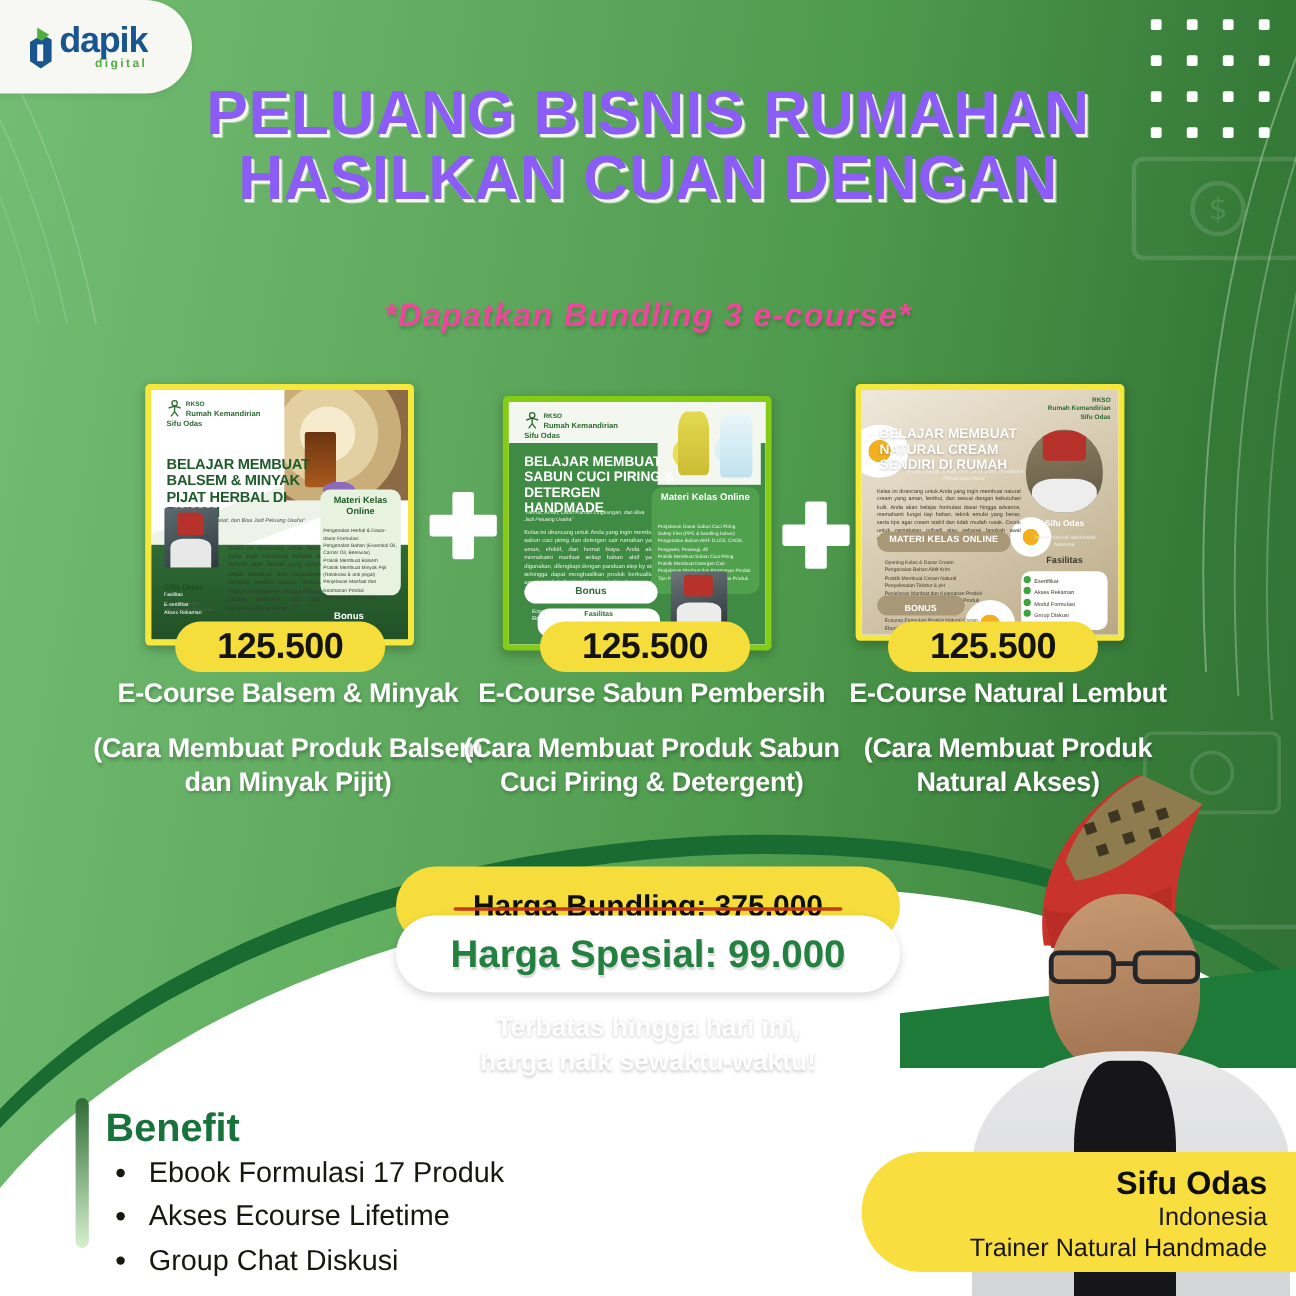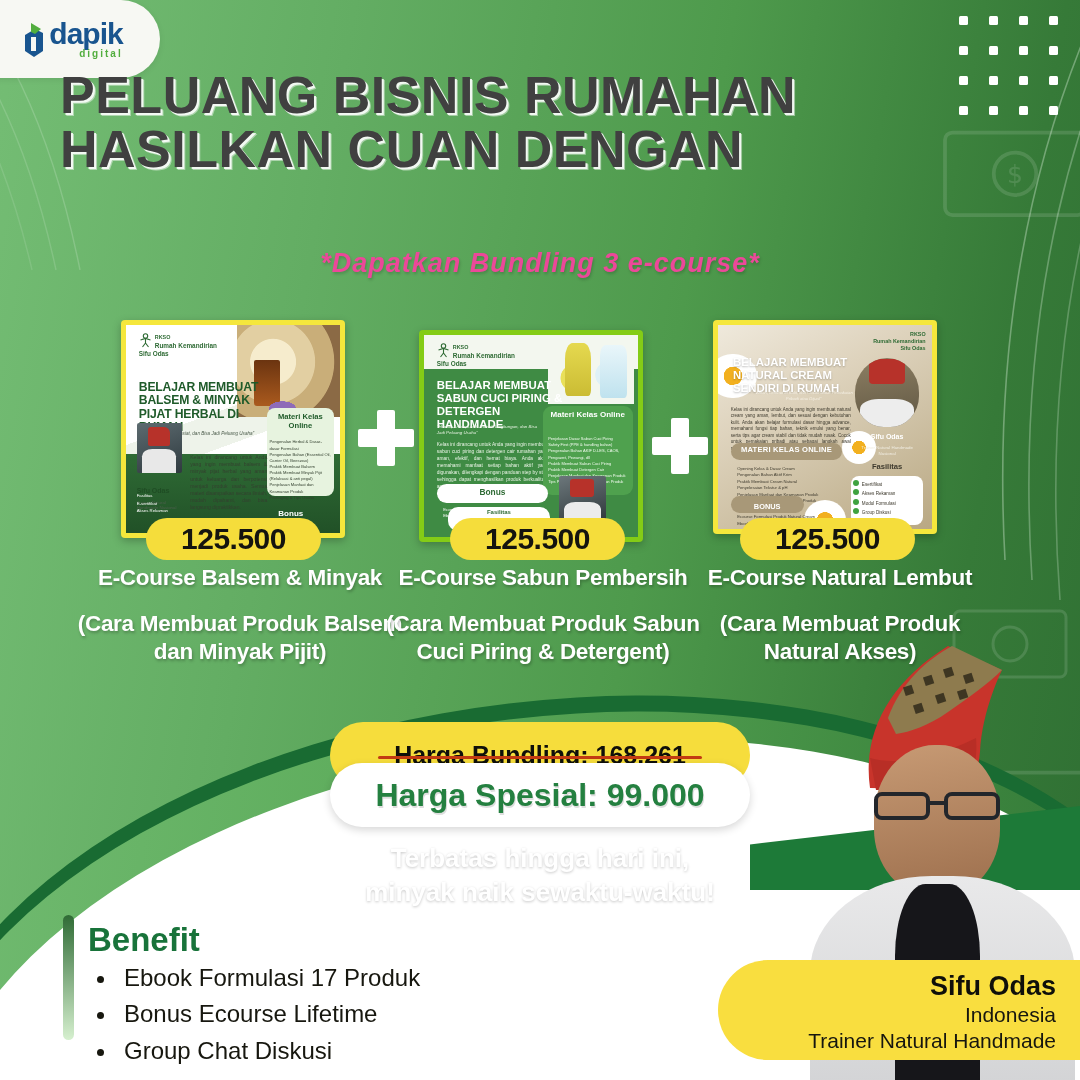--- a/index.html
+++ b/index.html
@@ -67,22 +67,23 @@
     box-shadow:0 2px 6px rgba(0,0,0,.08);
   }
   .logo-wrap { display:flex; align-items:flex-end; gap:2px; margin-left:14px;}
   .logo-mark { position:relative; width:26px; height:38px; }
   .logo-text { font-size:30px; font-weight:bold; color:#19558f; letter-spacing:-1px; line-height:.9; }
   .logo-sub { font-size:10px; font-weight:bold; color:#52ae3e; letter-spacing:2px; text-align:right; margin-top:1px;}
 
   
   .headline {
     position:absolute; left:60px; top:68px; width:960px;
+    text-align:center;
     font-size:52px; line-height:1.04; font-weight:bold;
-    color:#404040; letter-spacing:.5px;
+    color:#8b5cf6; letter-spacing:.5px;
     text-shadow:2px 2px 0 rgba(255,255,255,.85), 3px 3px 0 rgba(255,255,255,.45);
   }
   .subhead {
     position:absolute; left:60px; top:248px; width:960px;
     text-align:center; color:#ec4899;
     font-size:27px; font-style:italic; font-weight:bold; letter-spacing:1px;
     text-shadow:1px 2px 3px rgba(0,0,0,.18);
   }
 
   
@@ -270,21 +271,21 @@
   .special-pill {
     position:absolute; left:330px; top:763px; width:420px; height:64px;
     background:#ffffff; border-radius:32px;
     display:flex; align-items:center; justify-content:center;
     box-shadow:0 3px 8px rgba(0,0,0,.16);
   }
   .special-text { font-size:32px; font-weight:bold; color:#248040;
     text-shadow:1px 2px 0 rgba(0,0,0,.13); }
   .limit {
     position:absolute; left:330px; top:842px; width:420px; text-align:center;
-    color:#ffffff; font-size:26px; font-weight:bold; line-height:1.3;
+    color:#ffffff; font-size:22px; font-weight:bold; line-height:1.3;
     text-shadow:0 1px 3px rgba(0,0,0,.22);
   }
 
   
   .benefit-bar {
     position:absolute; left:63px; top:915px; width:11px; height:125px;
     border-radius:6px;
     background:linear-gradient(#2f6b35,#d6f0cf);
   }
   .benefit-title {
@@ -542,28 +543,28 @@
   <div class="price-pill" id="pp3">125.500</div>
 
   <div class="course-title" id="ct1">E-Course Balsem &amp; Minyak</div>
   <div class="course-sub" id="cs1">(Cara Membuat Produk Balsem dan Minyak Pijit)</div>
   <div class="course-title" id="ct2">E-Course Sabun Pembersih</div>
   <div class="course-sub" id="cs2">(Cara Membuat Produk Sabun Cuci Piring &amp; Detergent)</div>
   <div class="course-title" id="ct3">E-Course Natural Lembut</div>
   <div class="course-sub" id="cs3">(Cara Membuat Produk Natural Akses)</div>
 
   <div class="bundle-pill">
-    <span class="bundle-text">Harga Bundling: 168.261</span>
+    <span class="bundle-text">Harga Bundling: 375.000</span>
   </div>
   <div class="special-pill">
     <span class="special-text">Harga Spesial: 99.000</span>
   </div>
   <div class="limit">
     <div>Terbatas hingga hari ini,</div>
-    <div>minyak naik sewaktu-waktu!</div>
+    <div>harga naik sewaktu-waktu!</div>
   </div>
 
   <div class="sifu-photo">
     <svg class="sifu-hat" viewBox="0 0 170 150">
       <path d="M18 148 C10 92 38 42 96 6 L150 30 C150 30 130 70 128 112 C126 134 120 146 112 150 Z" fill="#c8342b"></path>
       <path d="M36 78 C48 44 74 20 100 6 L150 30 C136 44 116 58 96 72 C76 86 58 92 44 94 Z" fill="#8e7b4e"></path>
       <g opacity=".8" fill="#2b2618">
         <rect x="52" y="46" width="9" height="9" transform="rotate(-18 56 50)"></rect>
         <rect x="72" y="36" width="9" height="9" transform="rotate(-18 76 40)"></rect>
         <rect x="92" y="28" width="9" height="9" transform="rotate(-18 96 32)"></rect>
@@ -581,21 +582,21 @@
       <path d="M56 13 H74" stroke="#23262b" stroke-width="4"></path>
     </svg>
     <div class="sifu-body"></div>
     <div class="sifu-shirt"></div>
   </div>
 
   <div class="benefit-bar"></div>
   <div class="benefit-title">Benefit</div>
   <ul class="benefit-list">
     <li>Ebook  Formulasi 17 Produk</li>
-    <li>Bonus Ecourse Lifetime</li>
+    <li>Akses Ecourse Lifetime</li>
     <li>Group Chat Diskusi</li>
   </ul>
 
   <div class="name-badge">
     <div class="badge-name">Sifu Odas</div>
     <div class="badge-role">Indonesia</div>
     <div class="badge-role">Trainer Natural Handmade</div>
   </div>
 
 </div>

